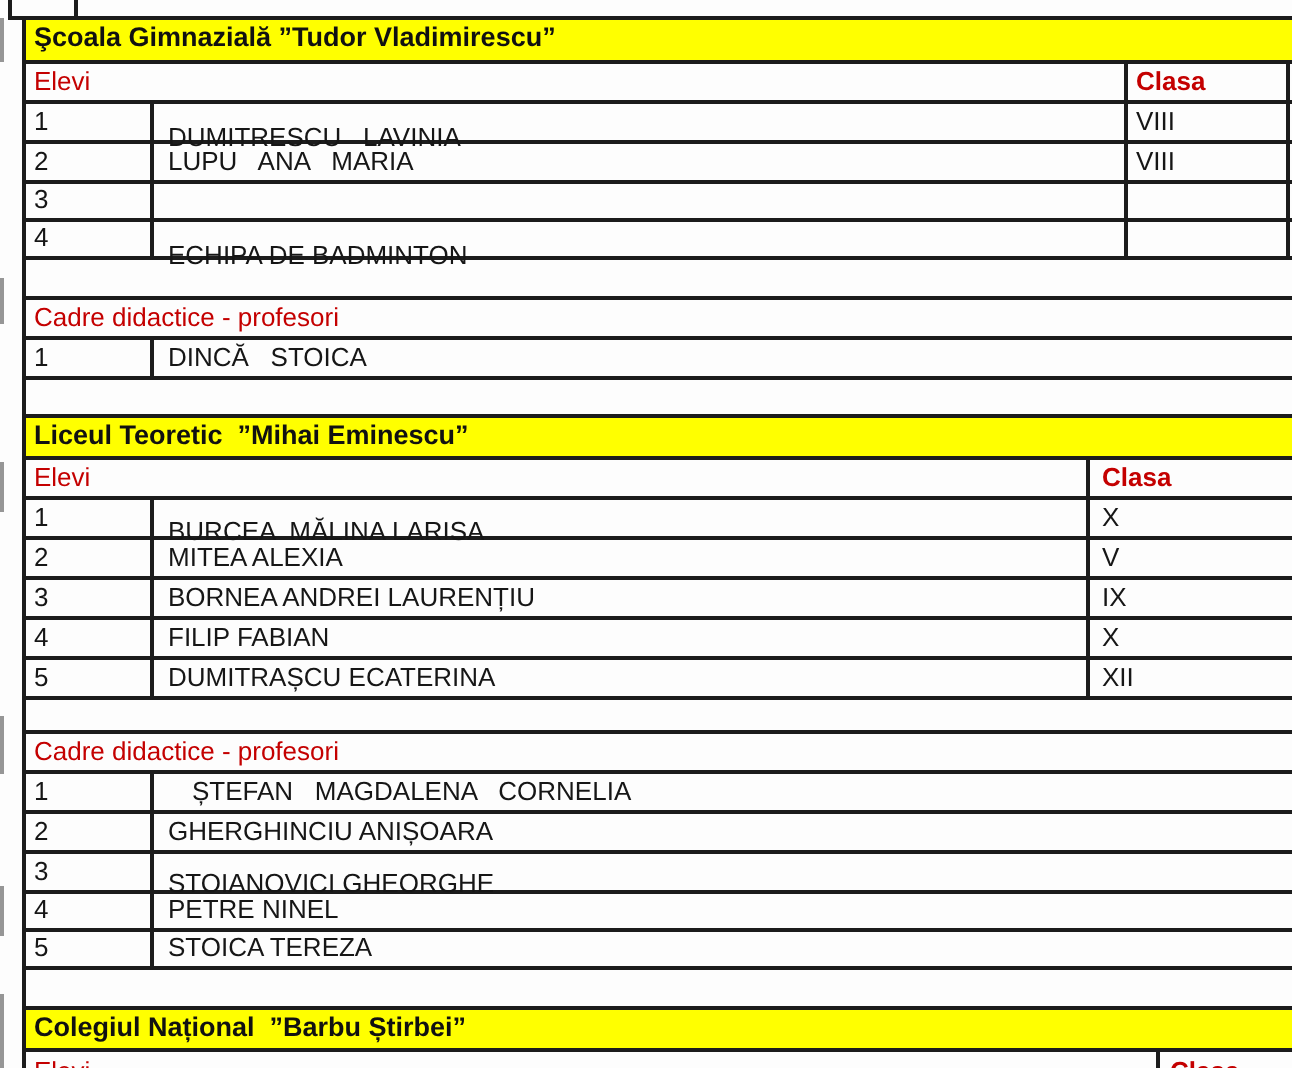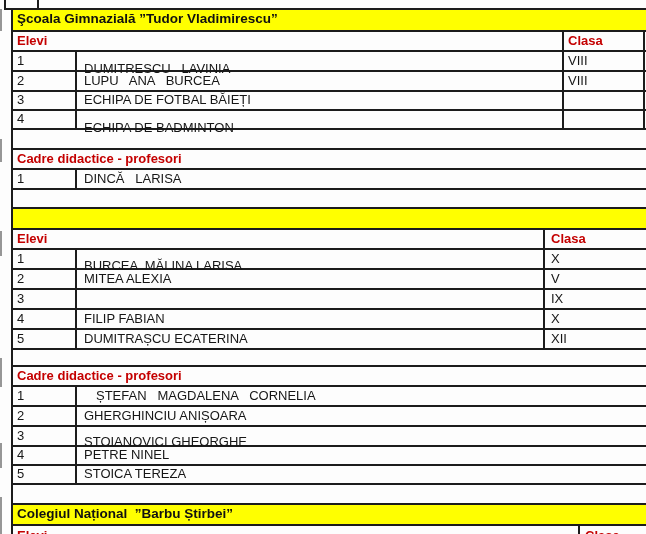--- a/index.html
+++ b/index.html
@@ -15,21 +15,21 @@
   }
   #page{position:absolute;inset:0;}
   .hl{position:absolute;left:11px;right:0;height:2px;background:var(--grid);}
   .vl{position:absolute;width:2px;background:var(--grid);}
   .yellow{position:absolute;left:13px;right:0;background:var(--yellow);}
   .txt{
     position:absolute;display:flex;align-items:center;white-space:pre;
     font-size:13px;color:#161616;line-height:1;
   }
   .title{font-weight:bold;font-size:13.5px;color:#111;}
-  .red{color:var(--red);font-weight:bold;}
+  .red{color:var(--red);}
   .bold{font-weight:bold;}
   .rem{position:absolute;left:0;width:2px;background:#6a6a6a;opacity:.7;}
 </style>
 </head>
 <body>
 
 <div id="page">
 
   <div class="rem" style="top:9px;height:22px"></div>
   <div class="rem" style="top:139px;height:23px"></div>
@@ -84,45 +84,46 @@
 
   <div class="txt title" style="left:17px;top:8px;height:22px">Şcoala Gimnazială ”Tudor Vladimirescu”</div>
   <div class="txt red" style="left:17px;top:30px;height:20px">Elevi</div>
   <div class="txt red bold" style="left:568px;top:30px;height:20px">Clasa</div>
 
   <div class="txt" style="left:17px;top:50px;height:20px">1</div>
   <div class="txt" style="left:84px;top:50px;height:36px">DUMITRESCU   LAVINIA</div>
   <div class="txt" style="left:568px;top:50px;height:20px">VIII</div>
 
   <div class="txt" style="left:17px;top:70px;height:20px">2</div>
-  <div class="txt" style="left:84px;top:70px;height:20px">LUPU   ANA   BURCEA</div>
+  <div class="txt" style="left:84px;top:70px;height:20px">LUPU   ANA   MARIA</div>
   <div class="txt" style="left:568px;top:70px;height:20px">VIII</div>
 
   <div class="txt" style="left:17px;top:90px;height:19px">3</div>
-  <div class="txt" style="left:84px;top:90px;height:19px">ECHIPA DE FOTBAL BĂIEȚI</div>
 
   <div class="txt" style="left:17px;top:109px;height:19px">4</div>
   <div class="txt" style="left:84px;top:109px;height:37px">ECHIPA DE BADMINTON</div>
 
   <div class="txt red" style="left:17px;top:148px;height:20px">Cadre didactice - profesori</div>
   <div class="txt" style="left:17px;top:168px;height:20px">1</div>
-  <div class="txt" style="left:84px;top:168px;height:20px">DINCĂ   LARISA</div>
+  <div class="txt" style="left:84px;top:168px;height:20px">DINCĂ   STOICA</div>
 
+  <div class="txt title" style="left:17px;top:207px;height:21px">Liceul Teoretic  ”Mihai Eminescu”</div>
   <div class="txt red" style="left:17px;top:228px;height:20px">Elevi</div>
   <div class="txt red bold" style="left:551px;top:228px;height:20px">Clasa</div>
 
   <div class="txt" style="left:17px;top:248px;height:20px">1</div>
   <div class="txt" style="left:84px;top:248px;height:35px">BURCEA  MĂLINA LARISA</div>
   <div class="txt" style="left:551px;top:248px;height:20px">X</div>
 
   <div class="txt" style="left:17px;top:268px;height:20px">2</div>
   <div class="txt" style="left:84px;top:268px;height:20px">MITEA ALEXIA</div>
   <div class="txt" style="left:551px;top:268px;height:20px">V</div>
 
   <div class="txt" style="left:17px;top:288px;height:20px">3</div>
+  <div class="txt" style="left:84px;top:288px;height:20px">BORNEA ANDREI LAURENȚIU</div>
   <div class="txt" style="left:551px;top:288px;height:20px">IX</div>
 
   <div class="txt" style="left:17px;top:308px;height:20px">4</div>
   <div class="txt" style="left:84px;top:308px;height:20px">FILIP FABIAN</div>
   <div class="txt" style="left:551px;top:308px;height:20px">X</div>
 
   <div class="txt" style="left:17px;top:328px;height:20px">5</div>
   <div class="txt" style="left:84px;top:328px;height:20px">DUMITRAȘCU ECATERINA</div>
   <div class="txt" style="left:551px;top:328px;height:20px">XII</div>
 

